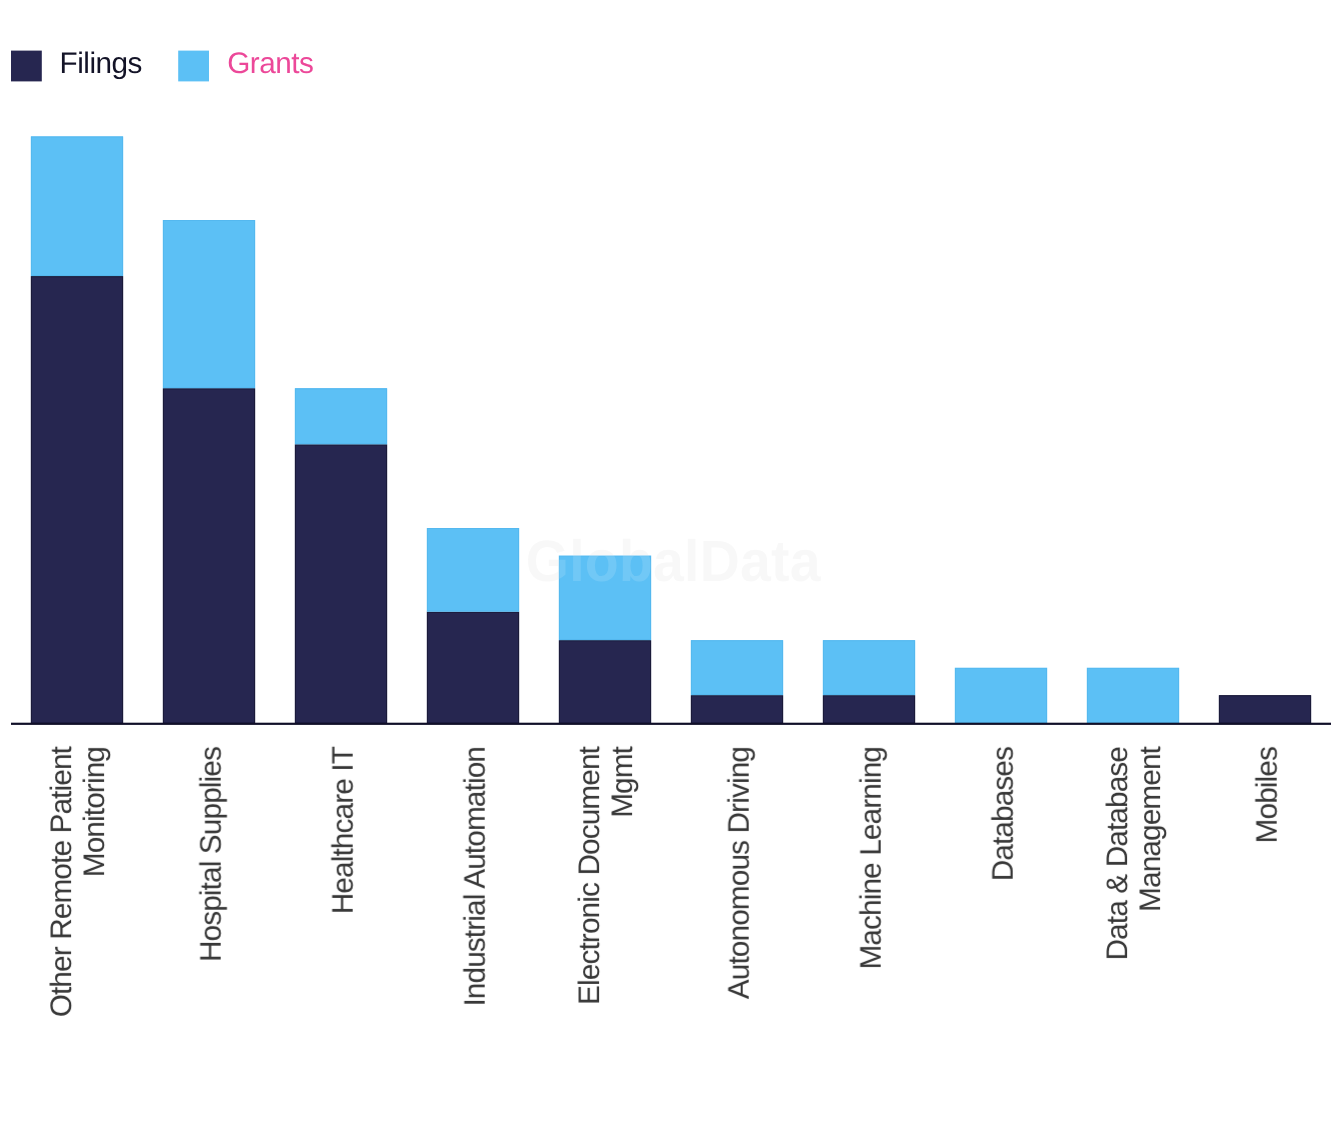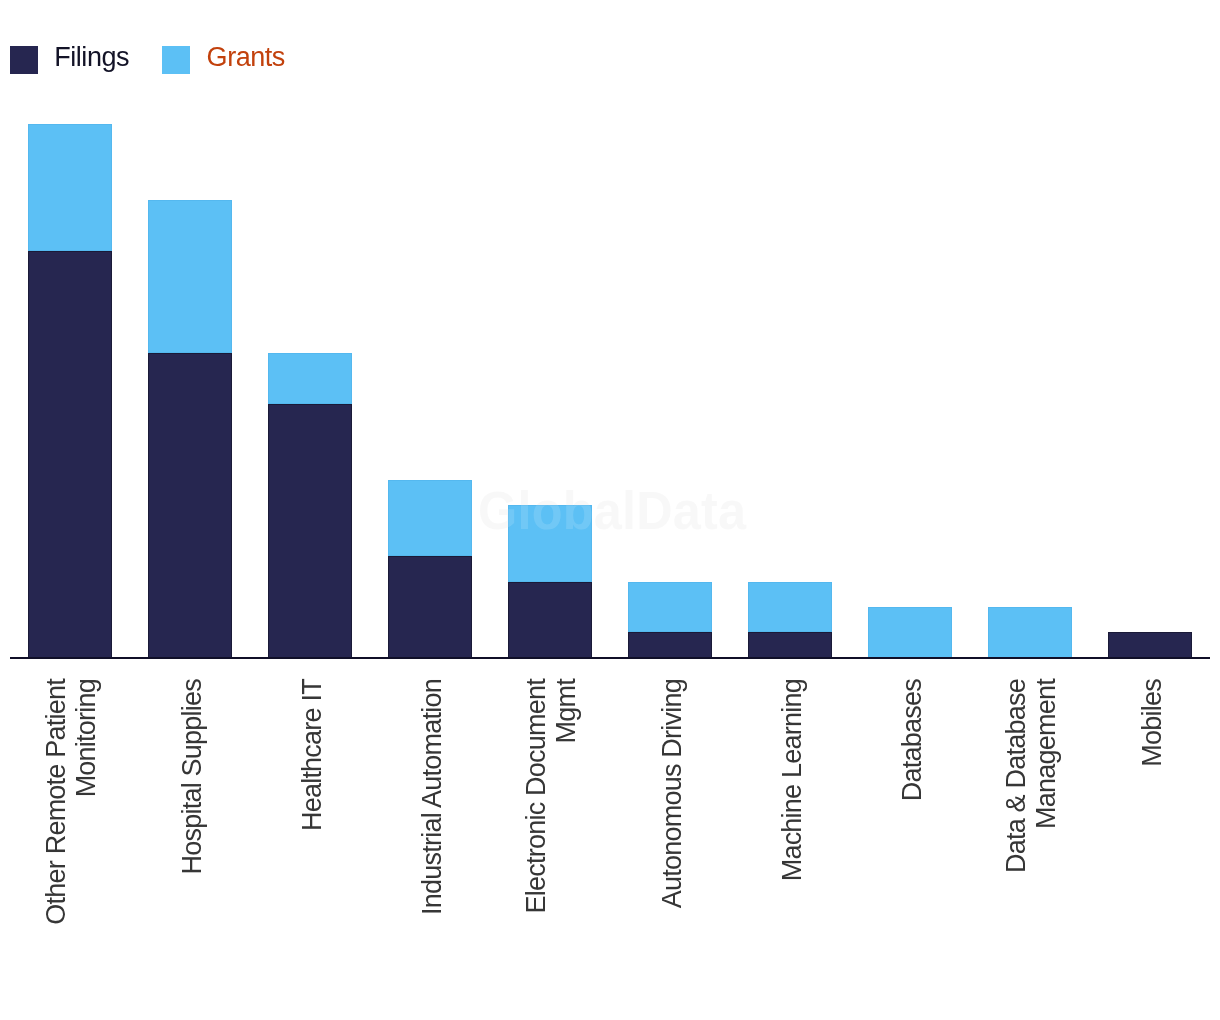--- a/index.html
+++ b/index.html
@@ -139,17 +139,17 @@
 
   <div id="watermark-over" class="watermark" style="left: 478.3px; top: 484.3px; font-size: 53px; line-height: 53px; transform: scaleX(0.952); transform-origin: 0px 0px; color: rgba(255, 255, 255, 0.133);">GlobalData</div>
 
   <div id="legend">
     <div class="legend-item" style="left: 10.2px; top: 45.9px; height: 27.7px;">
       <div class="legend-swatch" style="background: rgb(38, 38, 80);"></div>
       <div class="legend-label" style="color: rgb(19, 19, 39); left: 44px;">Filings</div>
     </div>
     <div class="legend-item" style="left: 162.1px; top: 45.9px; height: 27.7px;">
       <div class="legend-swatch" style="background: rgb(92, 192, 245);"></div>
-      <div class="legend-label" style="color: #c2410c; left: 44.5px;">Grants</div>
+      <div class="legend-label" style="color: #ec4899; left: 44.5px;">Grants</div>
     </div>
   </div>
 
 </div>
 
 </body></html>

